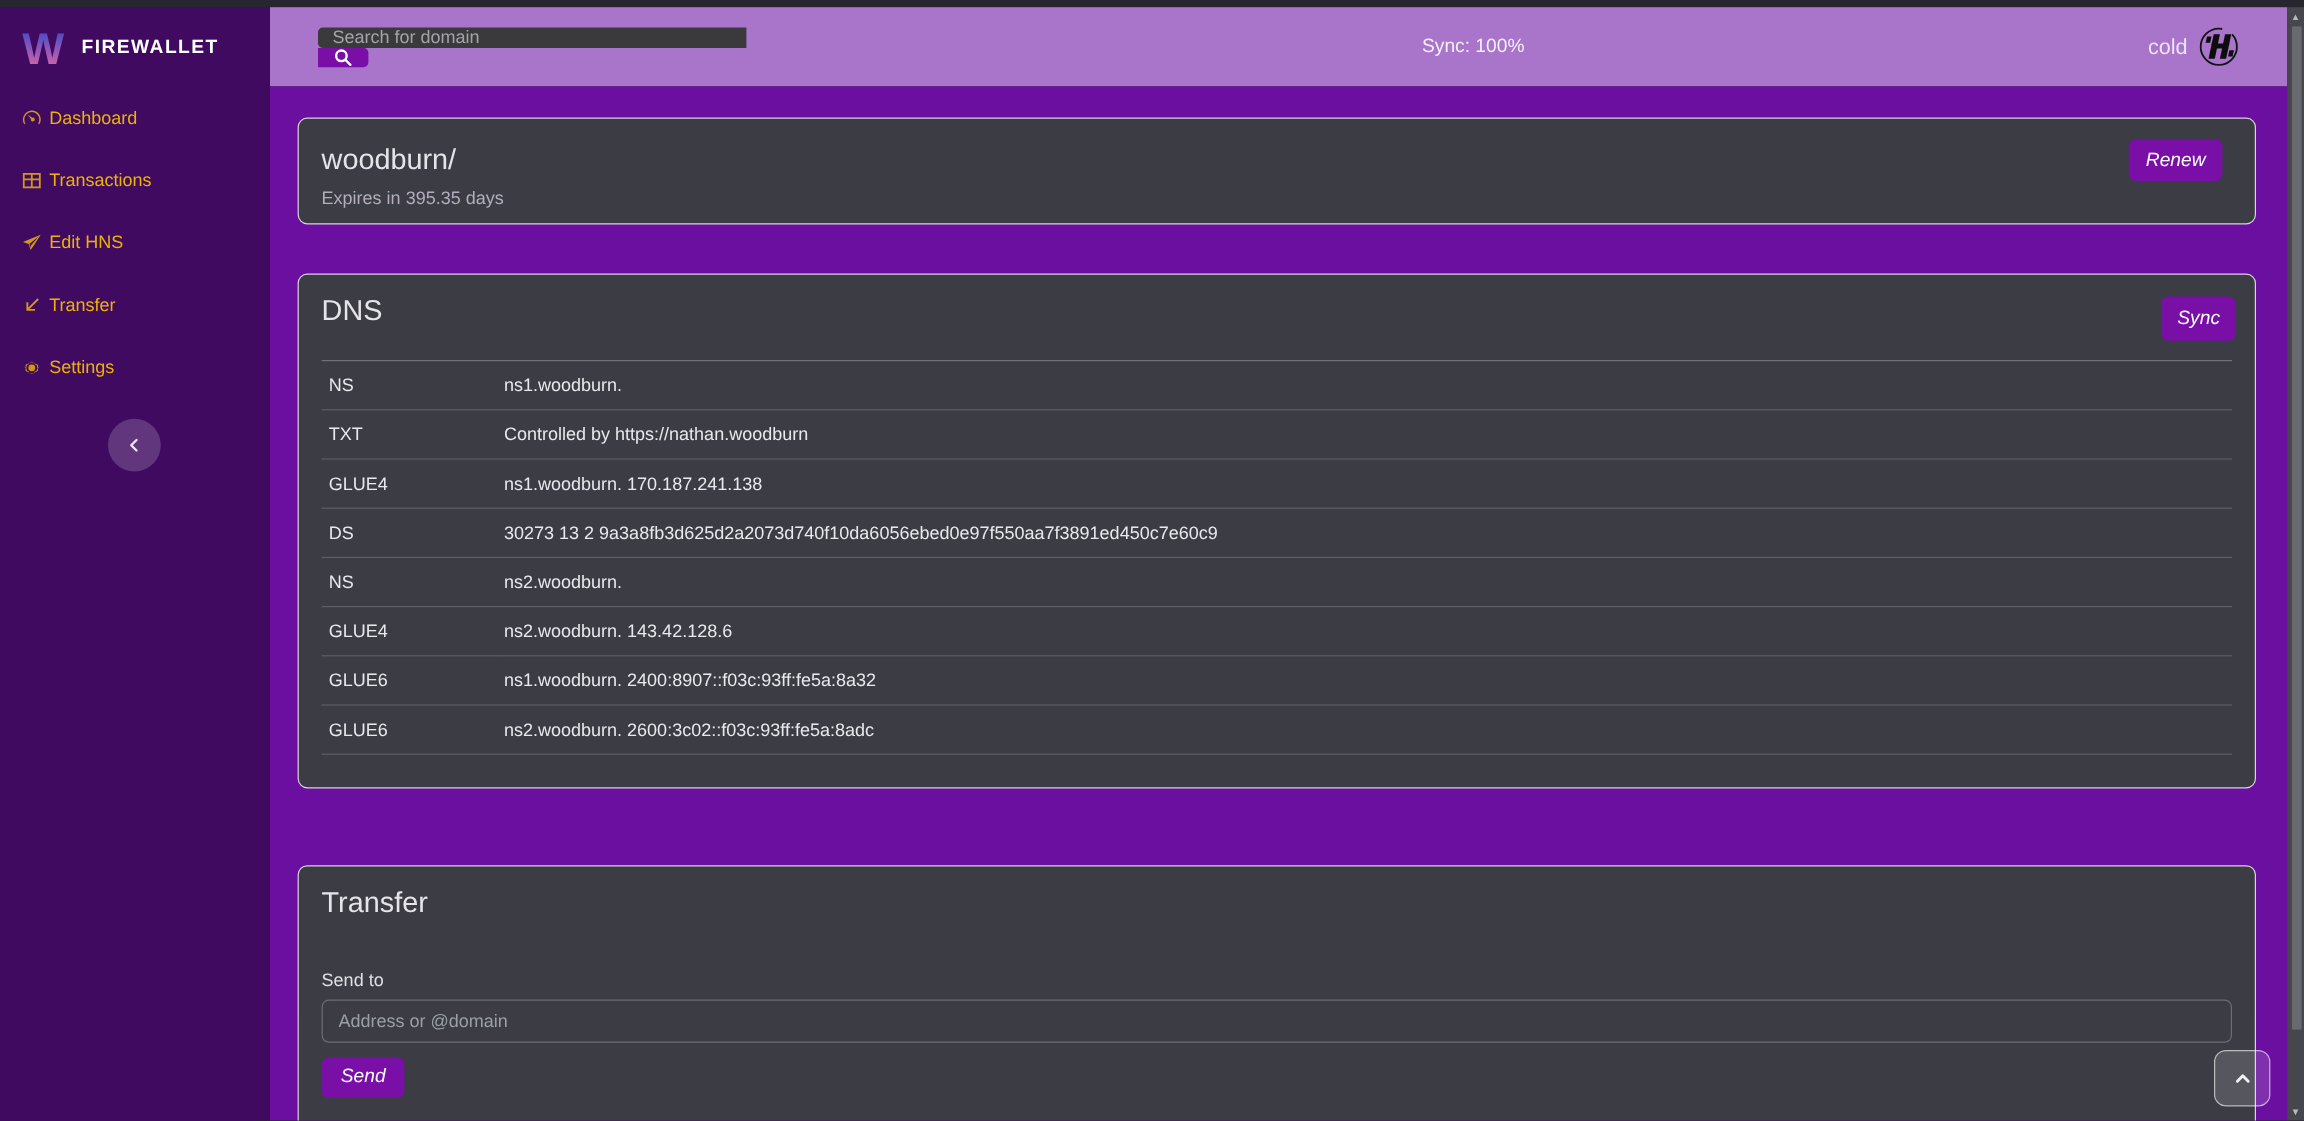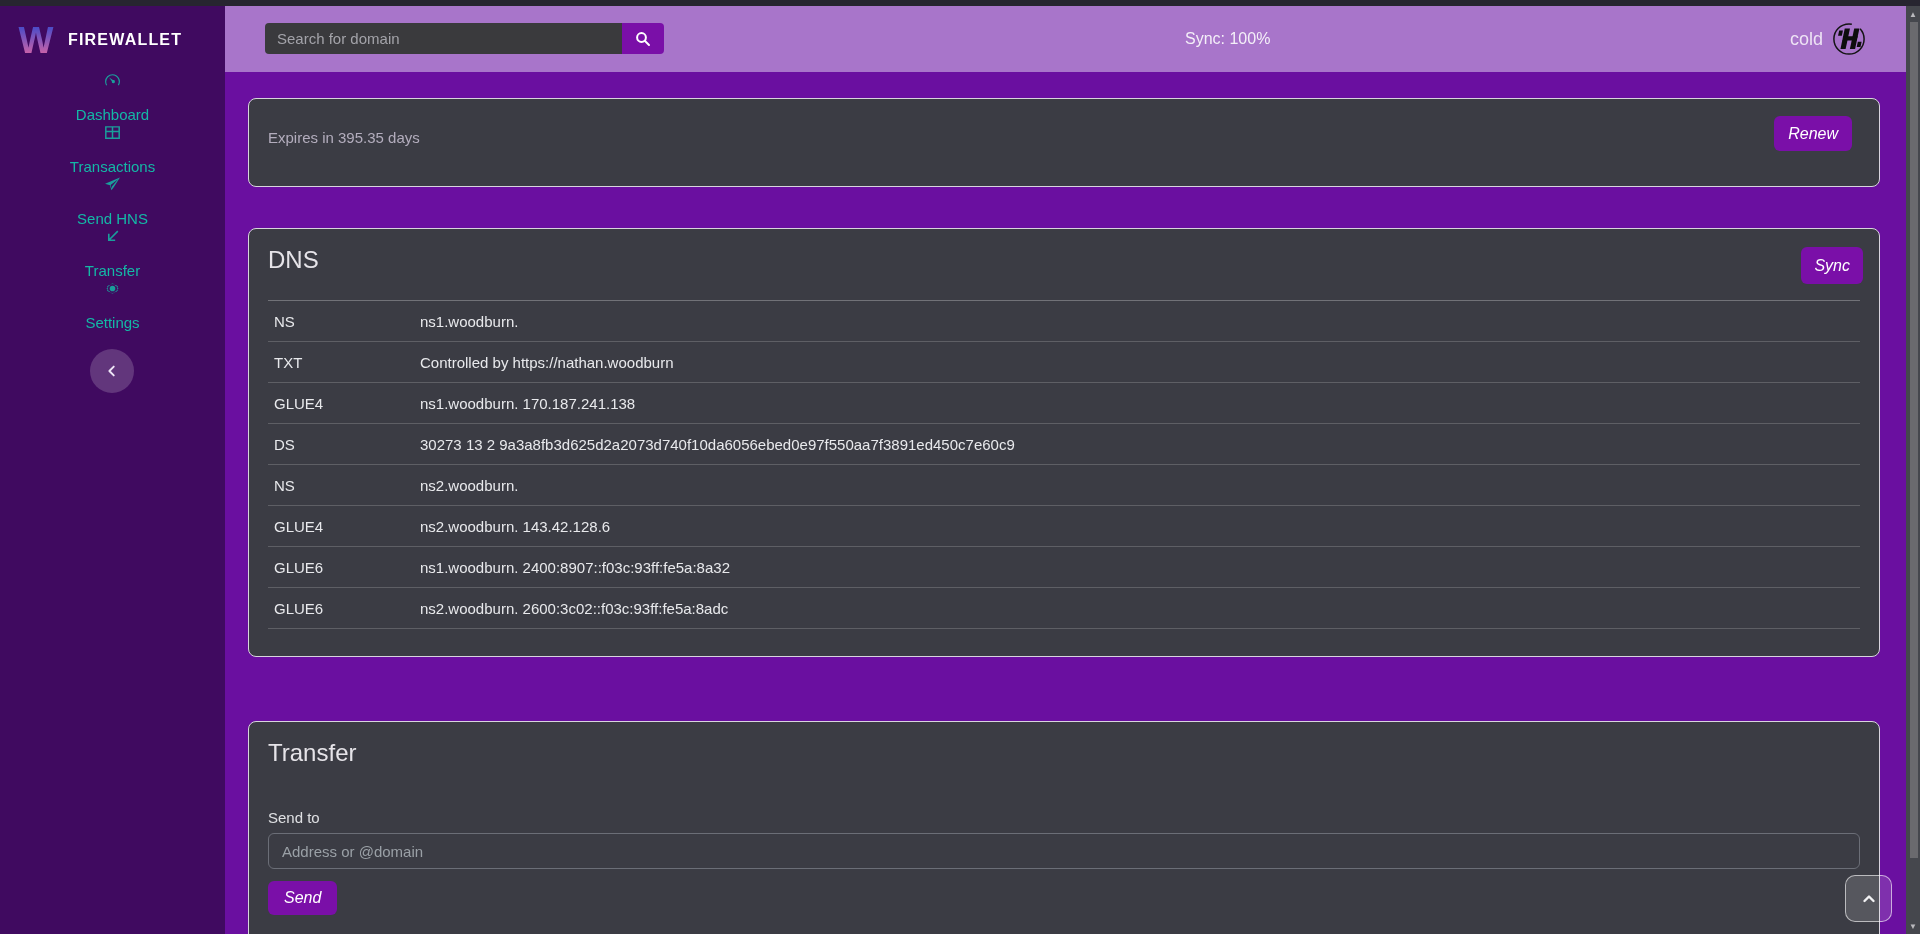--- a/index.html
+++ b/index.html
@@ -12,29 +12,29 @@
   }
   *{box-sizing:border-box;margin:0;padding:0}
   body{background:var(--page-bg);font-family:"Liberation Sans",sans-serif;}
   .page{position:relative;width:1920px;height:934px;overflow:hidden;background:var(--page-bg);}
 
   
   .sidebar{position:absolute;left:0;top:6px;bottom:0;width:225px;background:var(--sidebar);}
   .brand{display:flex;align-items:center;gap:12px;padding:10px 0 8px 16px;height:66px;}
   .brand-name{color:#ffffff;font-weight:bold;font-size:16px;letter-spacing:1.2px;}
   .nav{position:absolute;top:66px;left:0;right:0;}
-  .nav-item{display:flex;align-items:center;gap:17px;height:52px;padding:0 18px;color:#14b8a6;font-size:15px;cursor:pointer;flex-direction:column;}
+  .nav-item{display:flex;align-items:center;gap:6px;height:52px;padding:0 18px;color:#eab308;font-size:15px;cursor:pointer;}
   .nav-item svg{flex:0 0 auto;opacity:.85;}
   .collapse-btn{position:absolute;left:90px;top:343px;width:44px;height:44px;border-radius:50%;
     background:rgba(255,255,255,0.18);border:none;display:flex;align-items:center;justify-content:center;
     color:#efe7f7;cursor:pointer;}
 
   
   .topbar{position:absolute;left:225px;top:6px;height:66px;right:14px;background:var(--topbar);}
-  .search-group{position:absolute;left:40px;top:17px;display:flex;height:31px;}
+  .search-group{position:absolute;left:40px;top:17px;display:flex;height:31px;flex-direction:column;}
   .search-input{width:357px;height:31px;background:#3a3a3d;border:none;border-radius:4px 0 0 4px;
     padding:0 12px;color:#d6d6da;font-size:15px;outline:none;font-family:"Liberation Sans",sans-serif;}
   .search-input::placeholder{color:#a3a3a9;}
   .search-btn{width:42px;height:31px;background:var(--accent);border:none;border-radius:0 4px 4px 0;
     display:flex;align-items:center;justify-content:center;color:#fff;cursor:pointer;}
   .sync{position:absolute;left:960px;top:0;height:66px;display:flex;align-items:center;
     color:#f4eff8;font-size:16px;}
   .wallet{position:absolute;right:40px;top:0;height:66px;display:flex;align-items:center;gap:9px;}
   .wallet-label{color:rgba(255,255,255,0.8);font-size:18px;}
   .hns-logo{width:34px;height:34px;cursor:pointer;}
@@ -108,21 +108,21 @@
       <div class="nav-item">
         <svg width="17" height="17" viewBox="0 0 16 16">
           <path fill="none" stroke="currentColor" stroke-width="1.4" d="M1.7 2.7h12.6v10.6H1.7zM1.7 7h12.6M8 2.7v10.6"></path>
         </svg>
         <span>Transactions</span>
       </div>
       <div class="nav-item">
         <svg width="17" height="17" viewBox="0 0 16 16">
           <path fill="currentColor" d="M15 1.5 1 7.2l4.6 1.6L7 13.5l2.3-3.2L15 1.5zM6.2 8.5l7-5.4-5.7 6.7-.5 2-0.8-3.3z"></path>
         </svg>
-        <span>Send HNS</span>
+        <span>Edit HNS</span>
       </div>
       <div class="nav-item">
         <svg width="17" height="17" viewBox="0 0 16 16">
           <path fill="none" stroke="currentColor" stroke-width="1.5" d="M13 3 4.5 11.5M4.5 5.5v6h6"></path>
         </svg>
         <span>Transfer</span>
       </div>
       <div class="nav-item">
         <svg width="17" height="17" viewBox="0 0 24 24">
           <path fill="currentColor" d="M12 8a4 4 0 1 0 0 8 4 4 0 0 0 0-8zm9 4-2.2-.6.9-2.1-1.9-1.9-2.1.9L15 6l-3-1-3 1-.6 2.2-2.1-.9-1.9 1.9.9 2.1L3 12l2.2.6-.9 2.1 1.9 1.9 2.1-.9.6 2.3 3 1 3-1 .6-2.2 2.1.9 1.9-1.9-.9-2.1L21 12zm-9 6.5A6.5 6.5 0 1 1 18.5 12 6.5 6.5 0 0 1 12 18.5z"></path>
@@ -162,20 +162,21 @@
           <rect x="9.5" y="9" width="4" height="5.5"></rect>
           <rect x="31.8" y="21" width="4" height="5.5"></rect>
         </g>
       </svg>
     </div>
   </header>
 
   <main class="main">
 
     <section class="card domain-card">
+      <h1 class="card-title">woodburn/</h1>
       <div class="domain-sub">Expires in 395.35 days</div>
       <button class="btn renew-btn">Renew</button>
     </section>
 
     <section class="card dns-card">
       <h2 class="card-title">DNS</h2>
       <button class="btn edit-btn">Sync</button>
       <table class="dns-table">
         <tbody>
           <tr>

